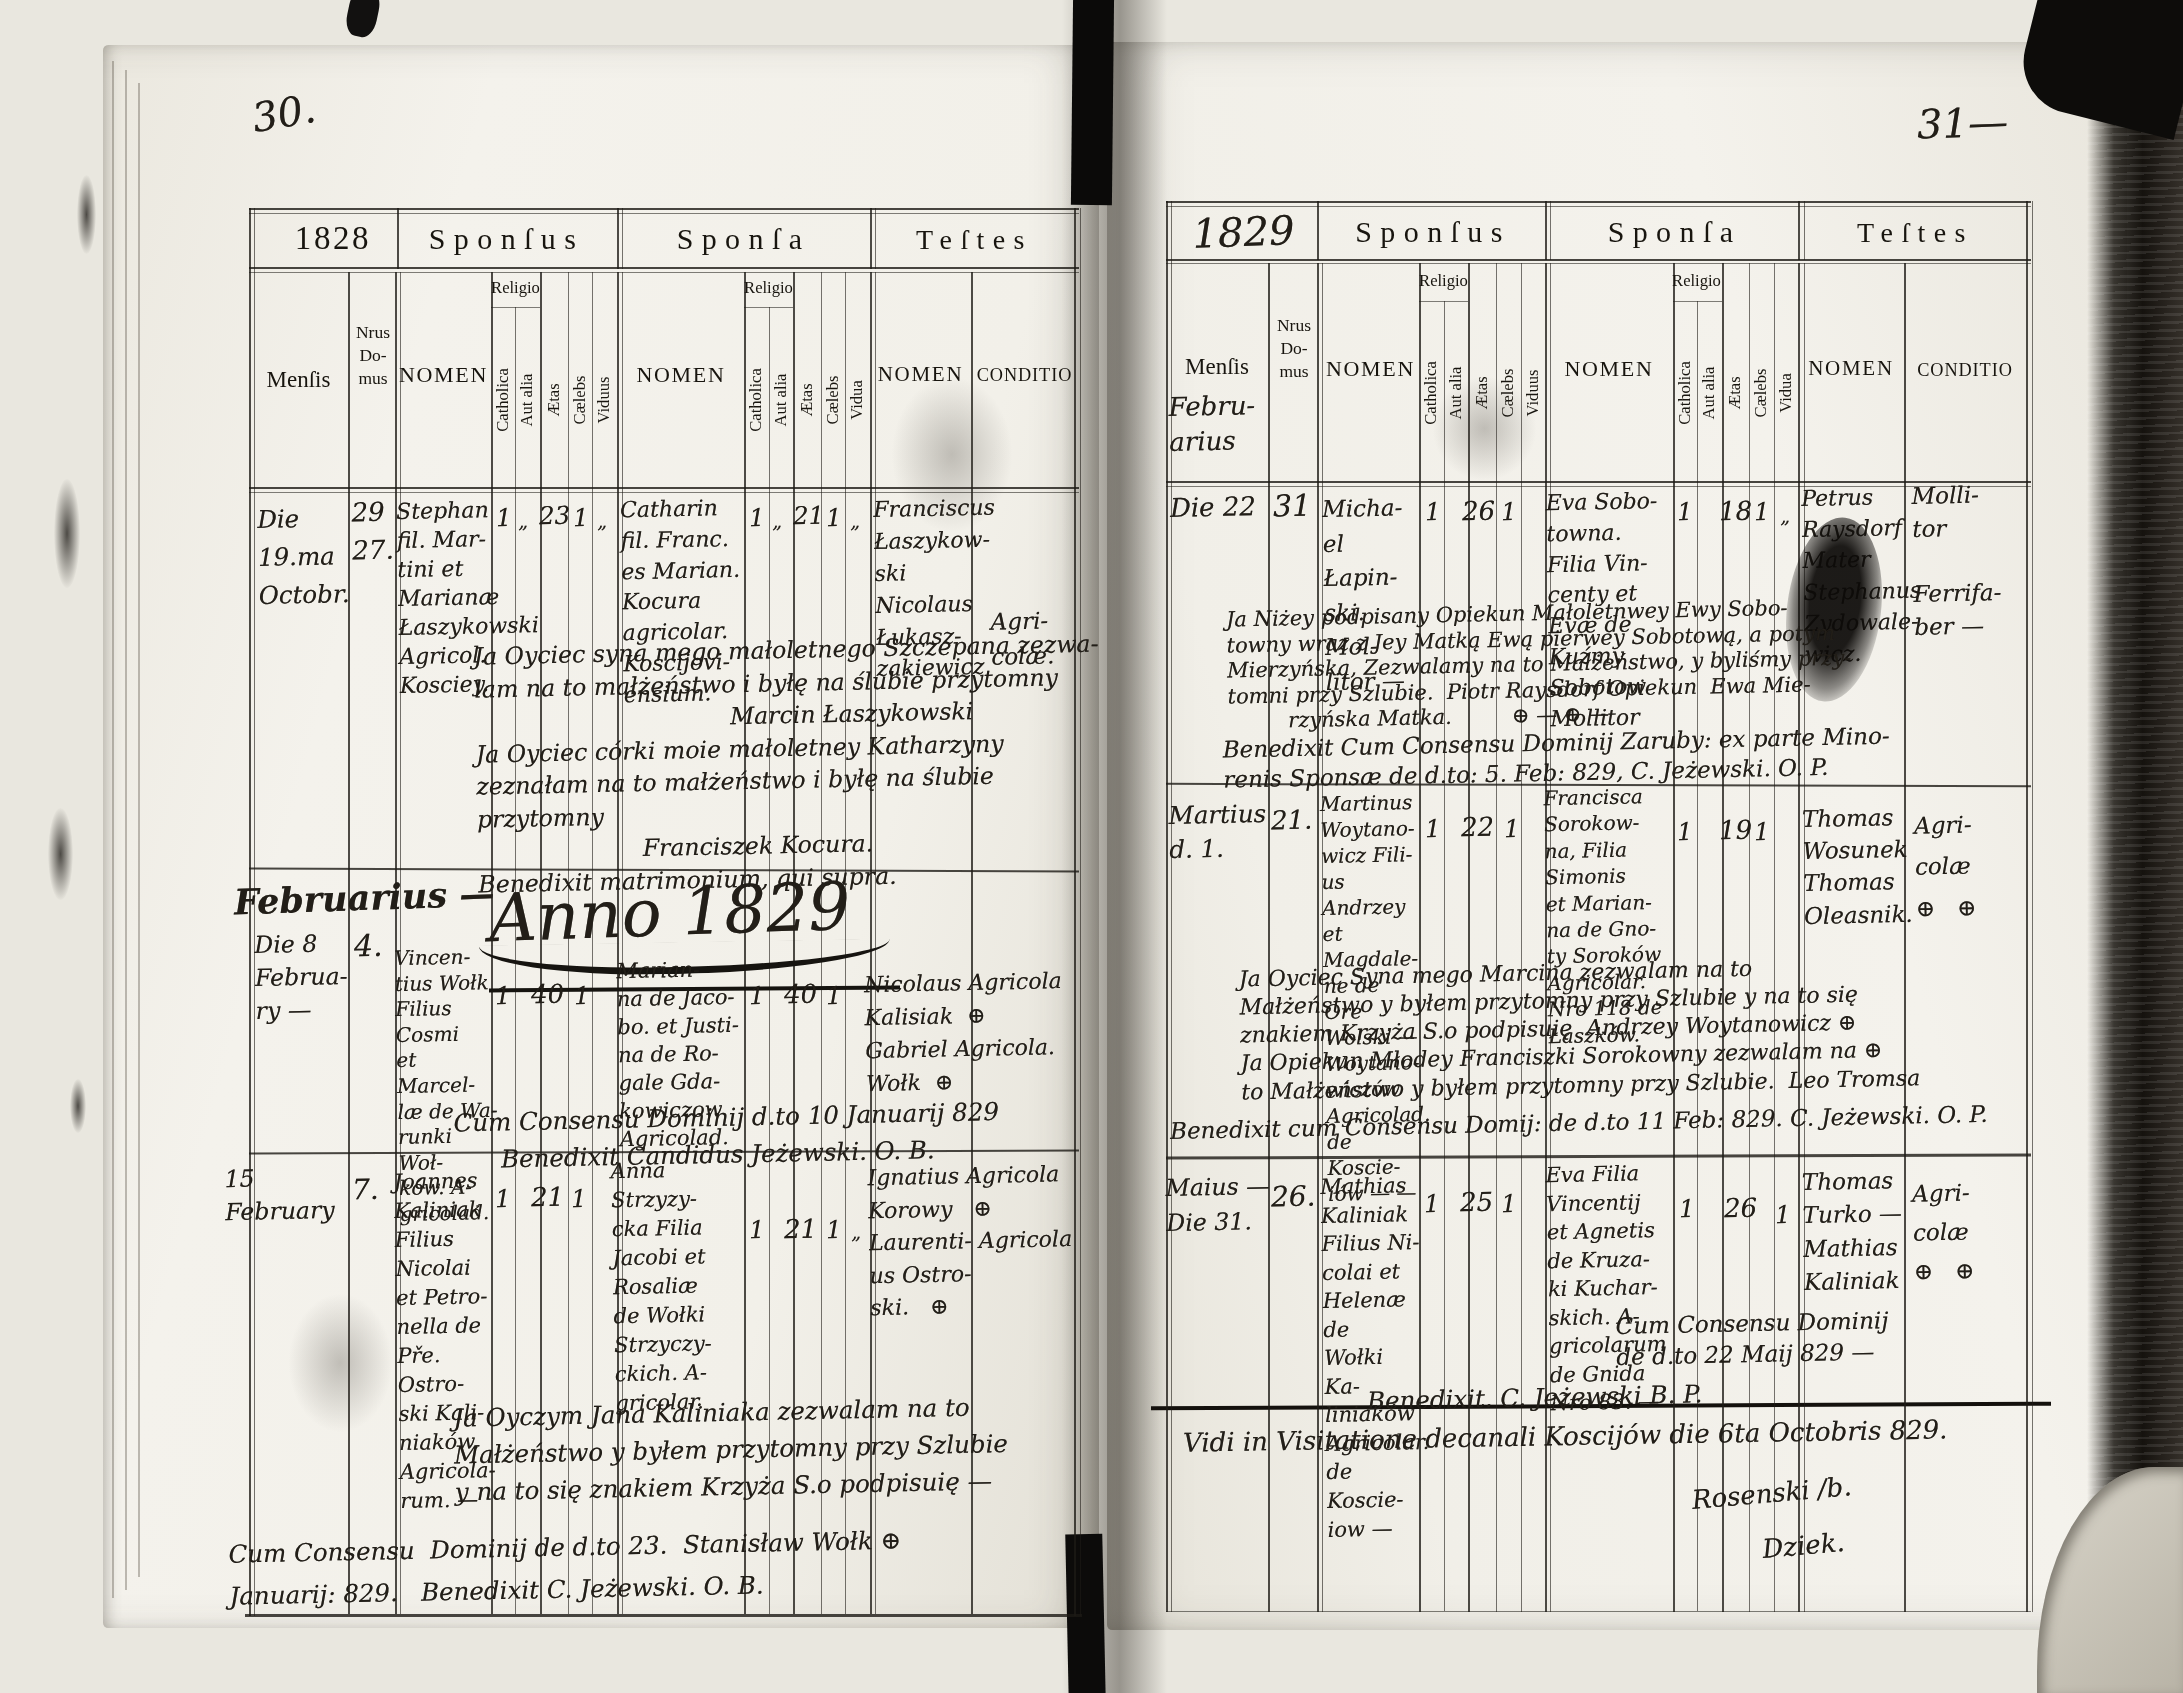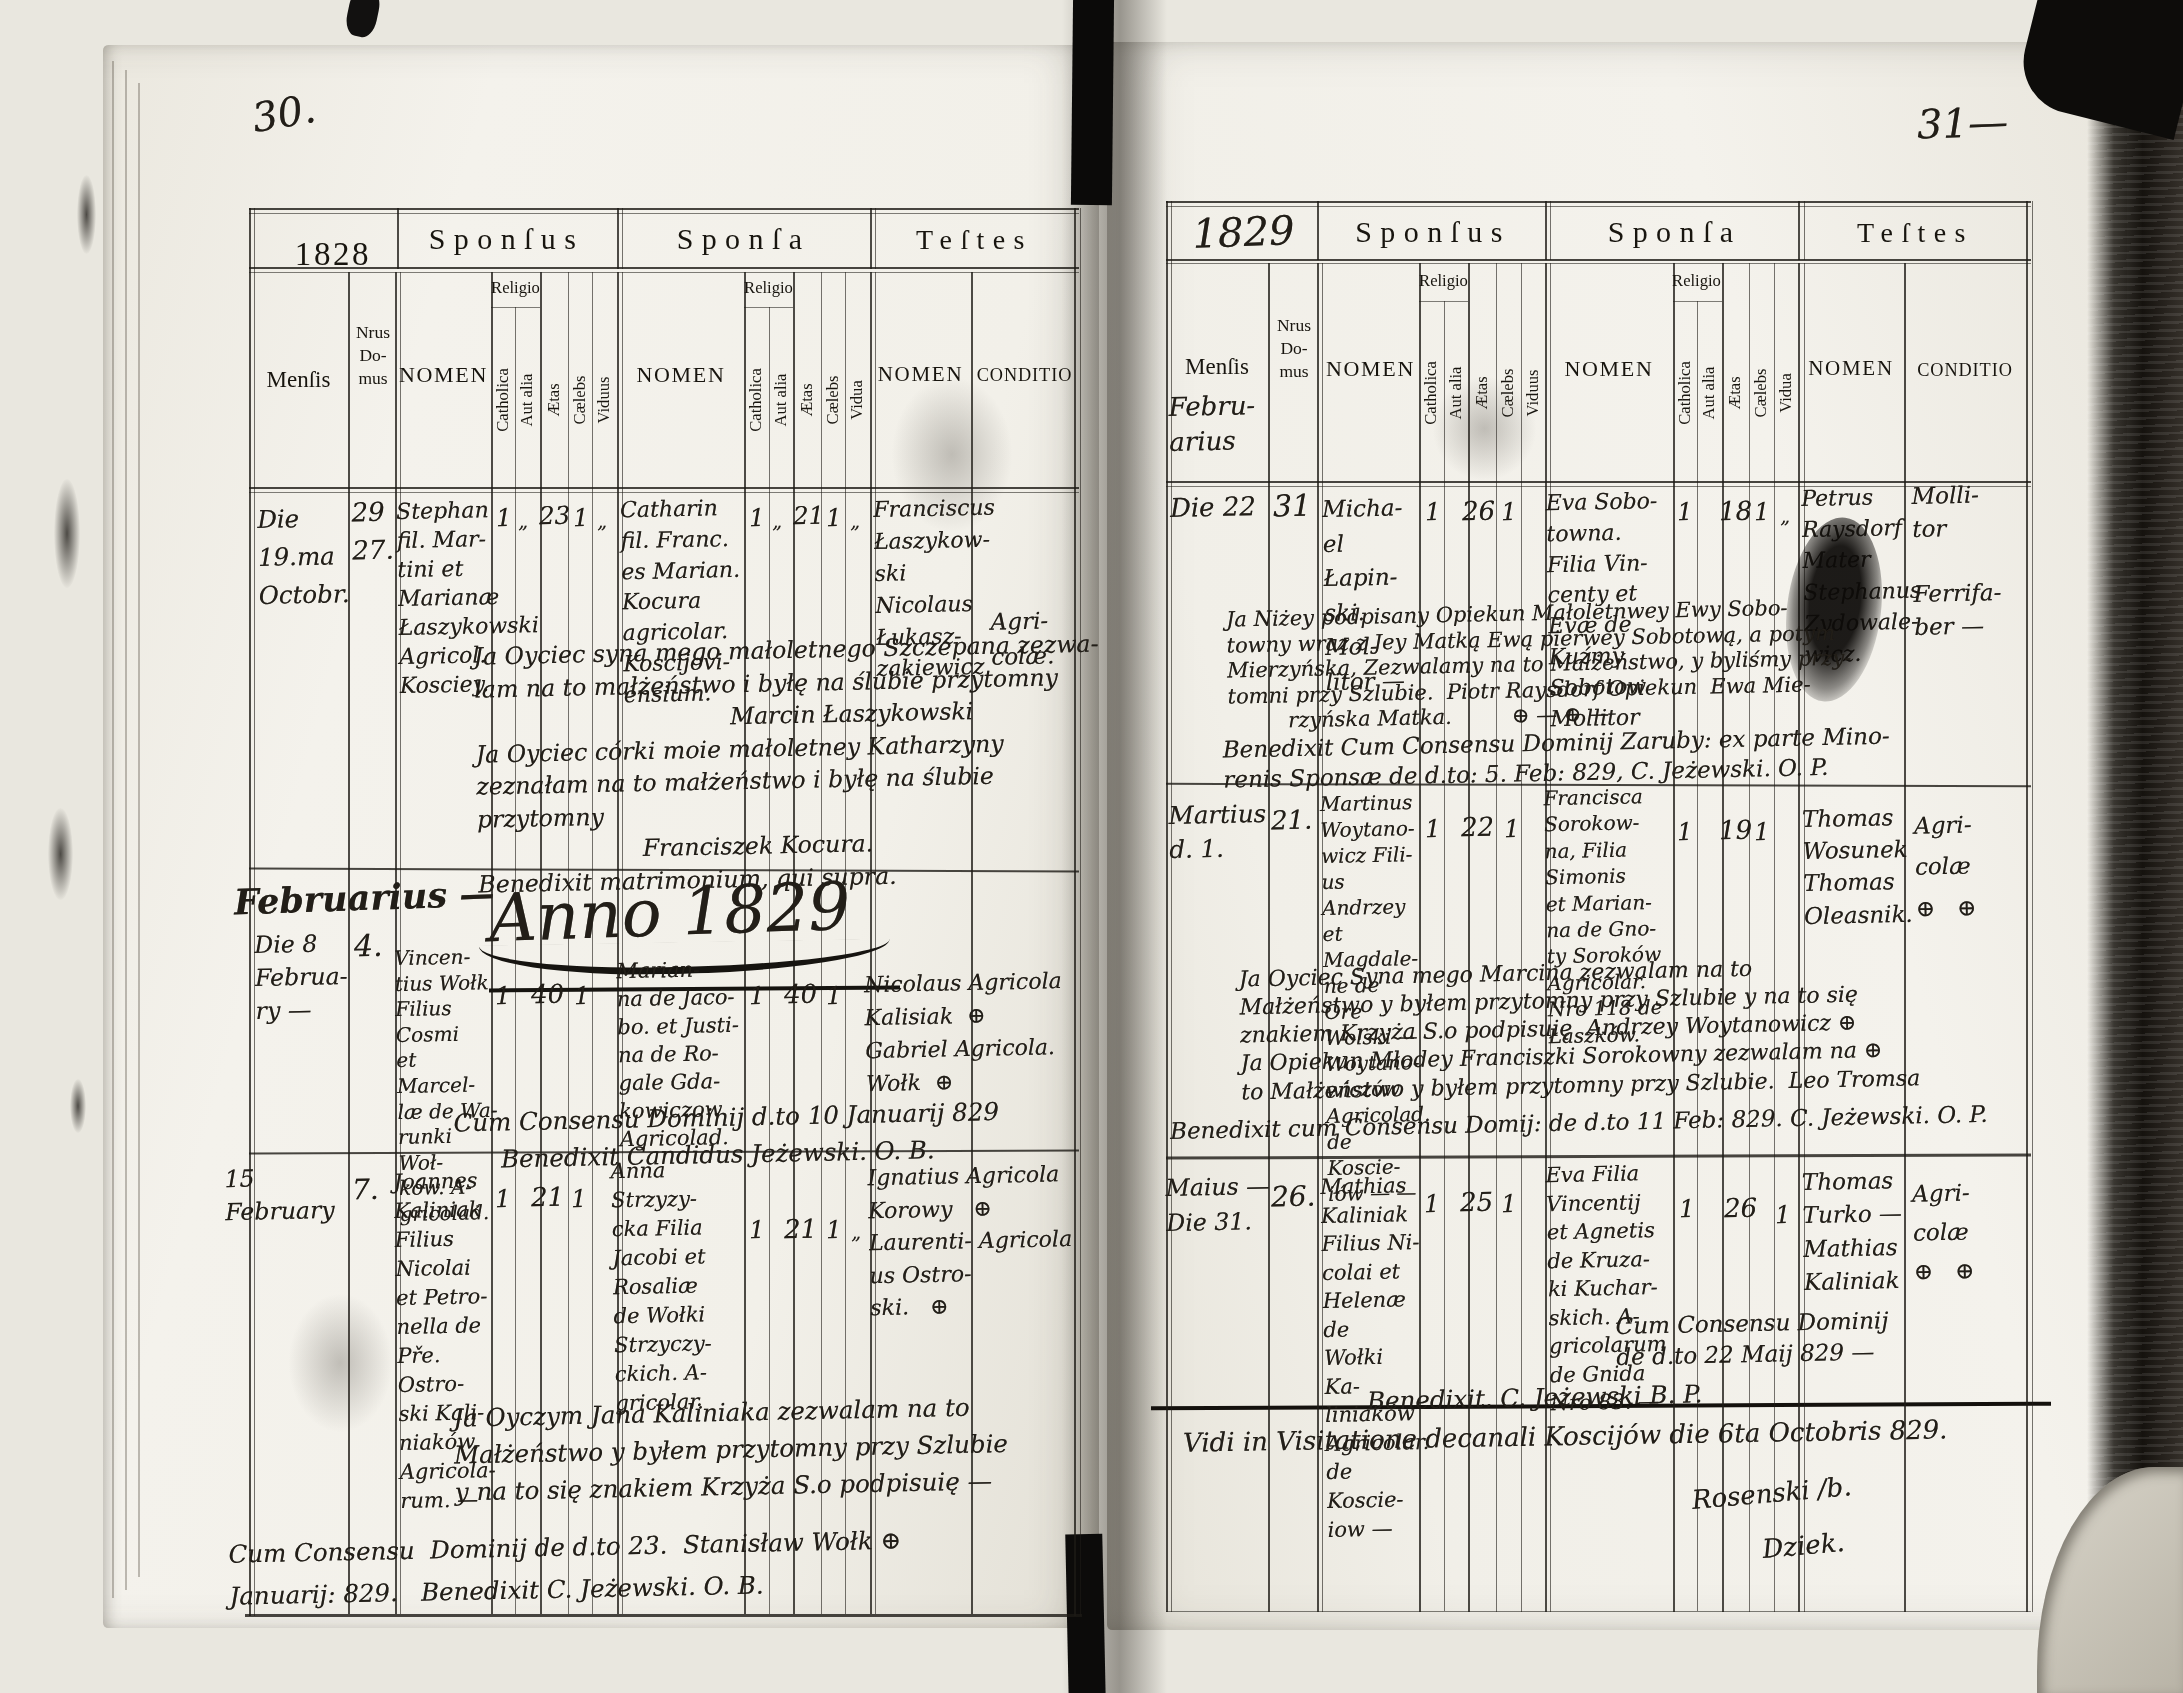--- a/index.html
+++ b/index.html
@@ -105,21 +105,21 @@
   <div class="vlt" style="left:622px;top:272px;height:1342px"></div>
   <div class="vl" style="left:744px;top:272px;height:1342px"></div>
   <div class="vlt" style="left:769px;top:307px;height:1307px"></div>
   <div class="vl" style="left:793px;top:272px;height:1342px"></div>
   <div class="vlt" style="left:821px;top:272px;height:1342px"></div>
   <div class="vlt" style="left:845px;top:272px;height:1342px"></div>
   <div class="vl" style="left:870px;top:272px;height:1342px"></div>
   <div class="vlt" style="left:875px;top:272px;height:1342px"></div>
   <div class="vl" style="left:971px;top:272px;height:1342px"></div>
 
-  <div class="pr" style="left:249px;top:236px;width:168px;font-size:33px;letter-spacing:2.6px">1828</div>
+  <div class="pr" style="left:249px;top:220px;width:168px;font-size:33px;letter-spacing:2.6px">1828</div>
   <div class="pr" style="left:397px;top:222px;width:219px;font-size:30px;letter-spacing:.28em">Sponſus</div>
   <div class="pr" style="left:617px;top:222px;width:253px;font-size:30px;letter-spacing:.28em">Sponſa</div>
   <div class="pr" style="left:870px;top:224px;width:209px;font-size:28px;letter-spacing:.3em">Teſtes</div>
 
   <div class="pr" style="left:249px;top:367px;width:99px;font-size:23px">Menſis</div>
   <div class="pr" style="left:348px;top:321px;width:50px;font-size:17.5px;line-height:1.3">Nrus
 Do-
 mus</div>
   <div class="pr" style="left:397px;top:362px;width:93px;font-size:22px;letter-spacing:1.7px">NOMEN</div>
   <div class="pr" style="left:486px;top:278px;width:59px;font-size:16.6px">Religio</div>

